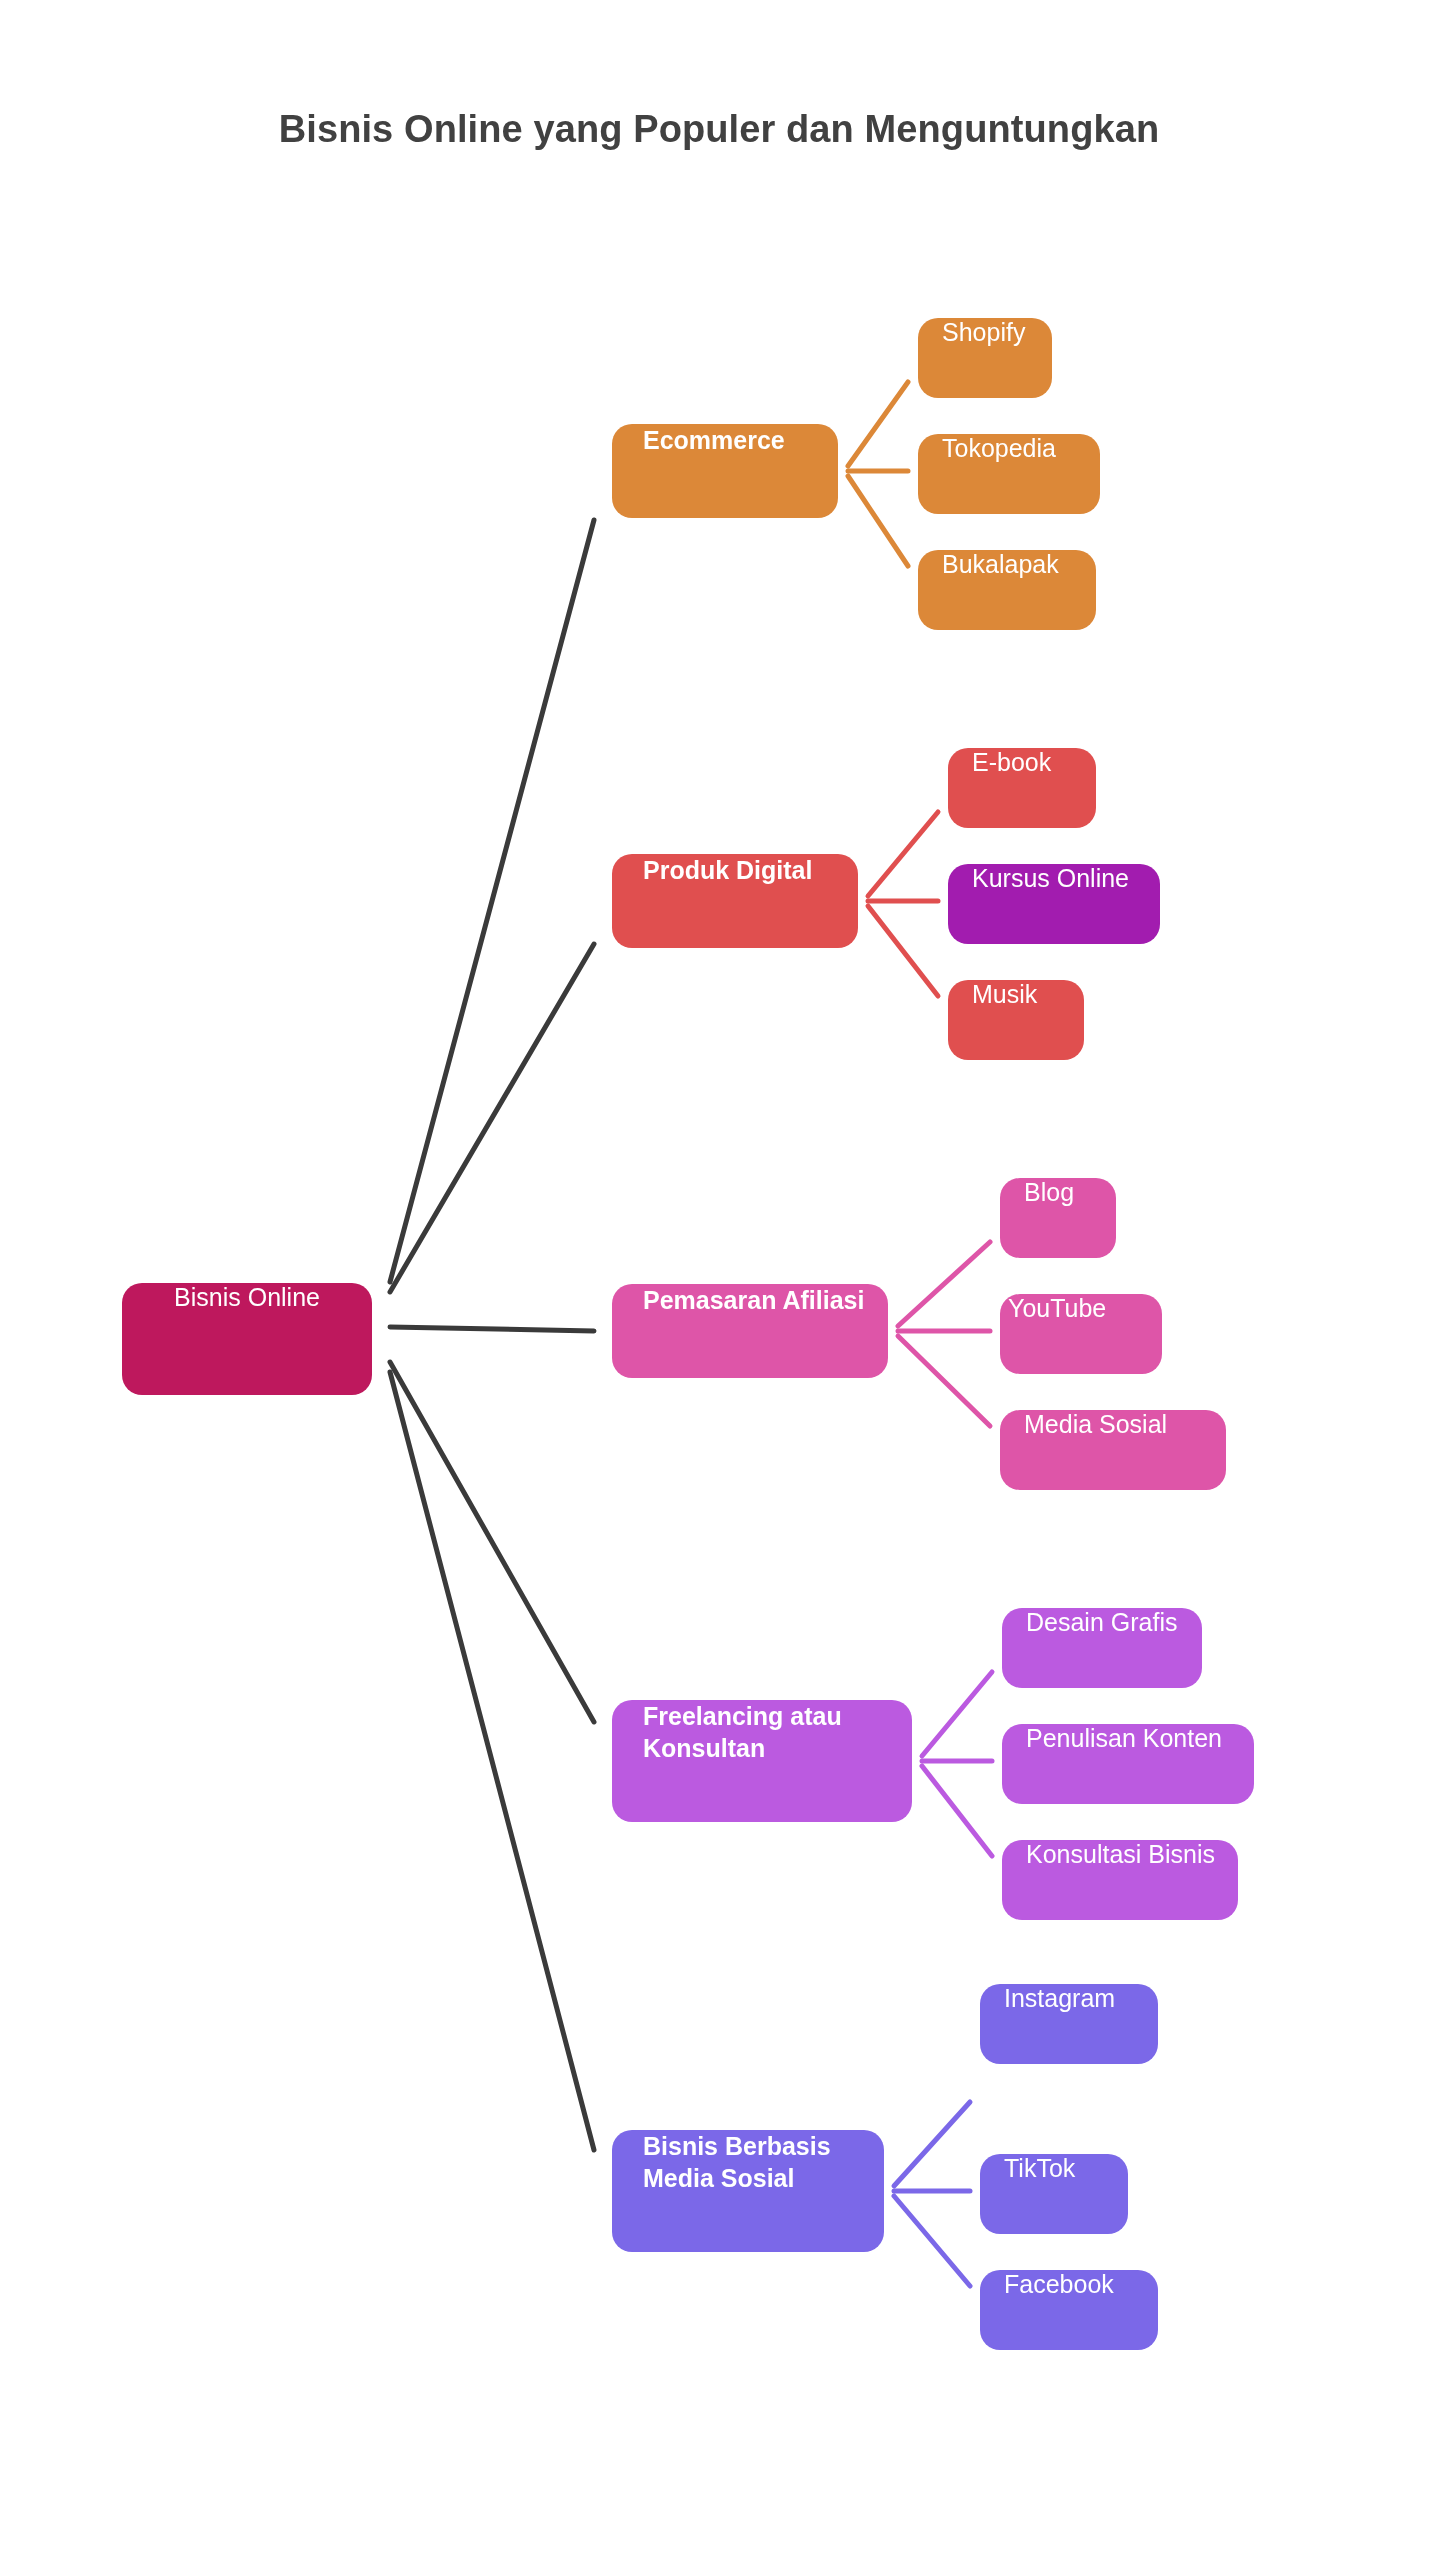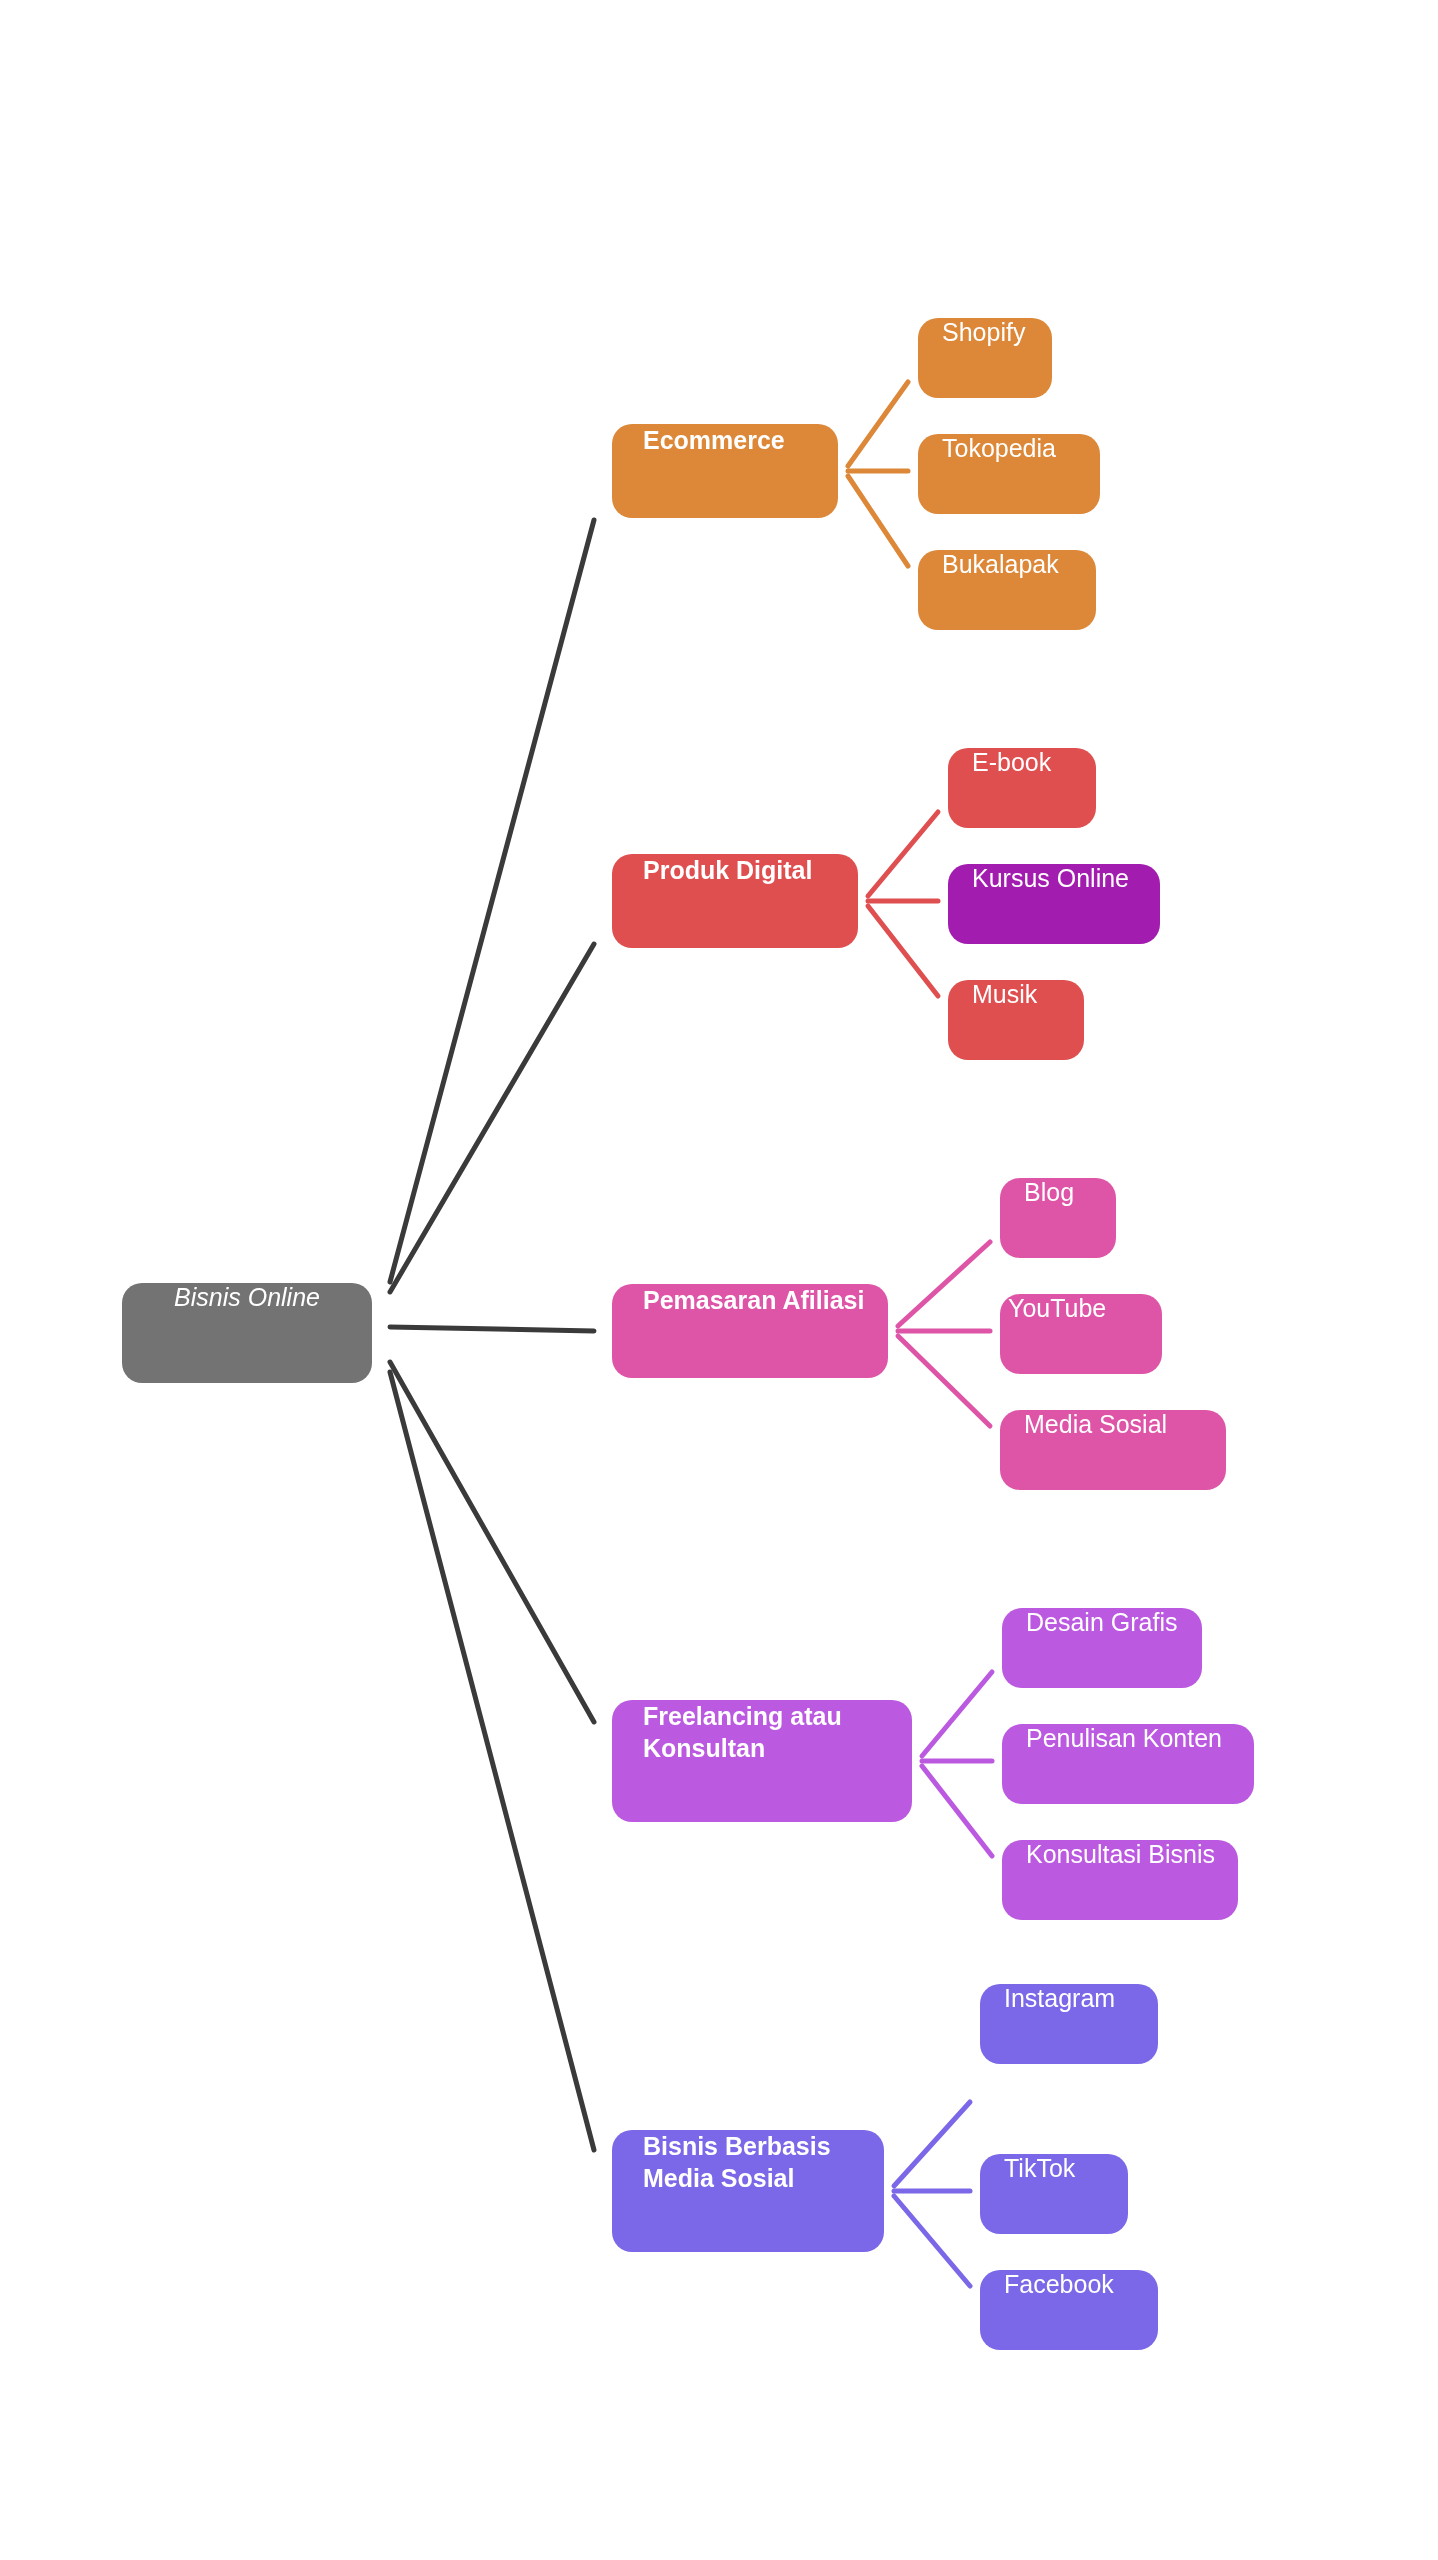--- a/index.html
+++ b/index.html
@@ -67,20 +67,21 @@
     padding-left: 24px;
     font-size: 25px;
     font-weight: normal;
   }
 </style>
 </head>
 <body>
 
 <div id="canvas">
 
+  <div id="title">Bisnis Online yang Populer dan Menguntungkan</div>
 
   <svg id="edges" viewBox="0 0 1438 2560" xmlns="http://www.w3.org/2000/svg">
       <line x1="390" y1="1282" x2="594" y2="520" stroke="#3a3a3a" stroke-width="5" stroke-linecap="round"></line>
       <line x1="390" y1="1292" x2="594" y2="944" stroke="#3a3a3a" stroke-width="5" stroke-linecap="round"></line>
       <line x1="390" y1="1327" x2="594" y2="1331" stroke="#3a3a3a" stroke-width="5" stroke-linecap="round"></line>
       <line x1="390" y1="1362" x2="594" y2="1722" stroke="#3a3a3a" stroke-width="5" stroke-linecap="round"></line>
       <line x1="390" y1="1372" x2="594" y2="2150" stroke="#3a3a3a" stroke-width="5" stroke-linecap="round"></line>
       <line x1="848" y1="466" x2="908" y2="382" stroke="#DC8838" stroke-width="5" stroke-linecap="round"></line>
       <line x1="848" y1="471" x2="908" y2="471" stroke="#DC8838" stroke-width="5" stroke-linecap="round"></line>
       <line x1="848" y1="476" x2="908" y2="566" stroke="#DC8838" stroke-width="5" stroke-linecap="round"></line>
@@ -92,21 +93,21 @@
       <line x1="898" y1="1336" x2="990" y2="1426" stroke="#DE55A8" stroke-width="5" stroke-linecap="round"></line>
       <line x1="922" y1="1756" x2="992" y2="1672" stroke="#BB5AE0" stroke-width="5" stroke-linecap="round"></line>
       <line x1="922" y1="1761" x2="992" y2="1761" stroke="#BB5AE0" stroke-width="5" stroke-linecap="round"></line>
       <line x1="922" y1="1766" x2="992" y2="1856" stroke="#BB5AE0" stroke-width="5" stroke-linecap="round"></line>
       <line x1="894" y1="2186" x2="970" y2="2102" stroke="#7B68E8" stroke-width="5" stroke-linecap="round"></line>
       <line x1="894" y1="2191" x2="970" y2="2191" stroke="#7B68E8" stroke-width="5" stroke-linecap="round"></line>
       <line x1="894" y1="2196" x2="970" y2="2286" stroke="#7B68E8" stroke-width="5" stroke-linecap="round"></line>
     </svg>
 
   <div id="nodes">
-      <div class="node root" style="left: 122px; top: 1283px; width: 250px; height: 100px; background: #737373; font-style: italic;">
+      <div class="node root" style="left: 122px; top: 1283px; width: 250px; height: 112px; background: #be185d;">
         <span class="label">Bisnis Online</span>
       </div>
       <div class="node parent" style="left: 612px; top: 424px; width: 226px; height: 94px; background: rgb(220, 136, 56);">
         <span class="label">Ecommerce</span>
       </div>
       <div class="node child" style="left: 918px; top: 318px; width: 134px; height: 80px; background: rgb(220, 136, 56);">
         <span class="label">Shopify</span>
       </div>
       <div class="node child" style="left: 918px; top: 434px; width: 182px; height: 80px; background: rgb(220, 136, 56);">
         <span class="label">Tokopedia</span>

